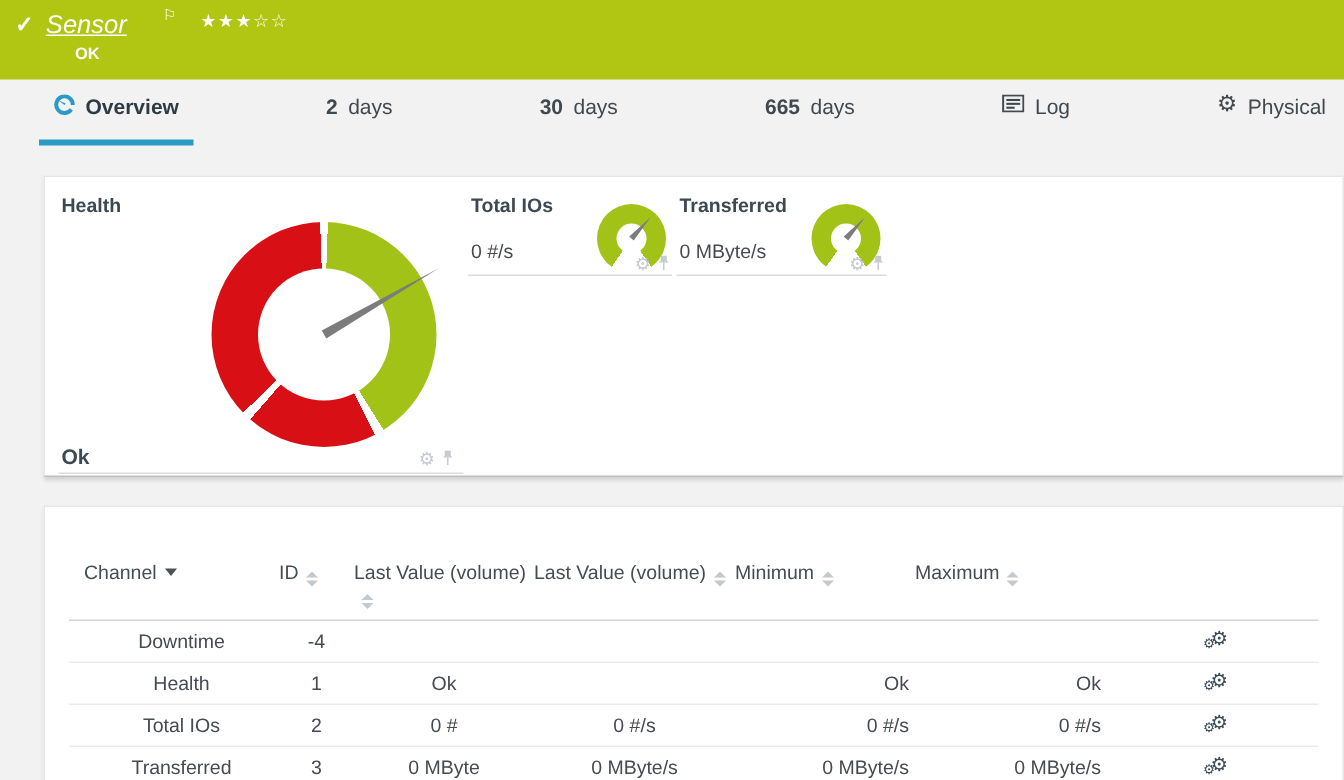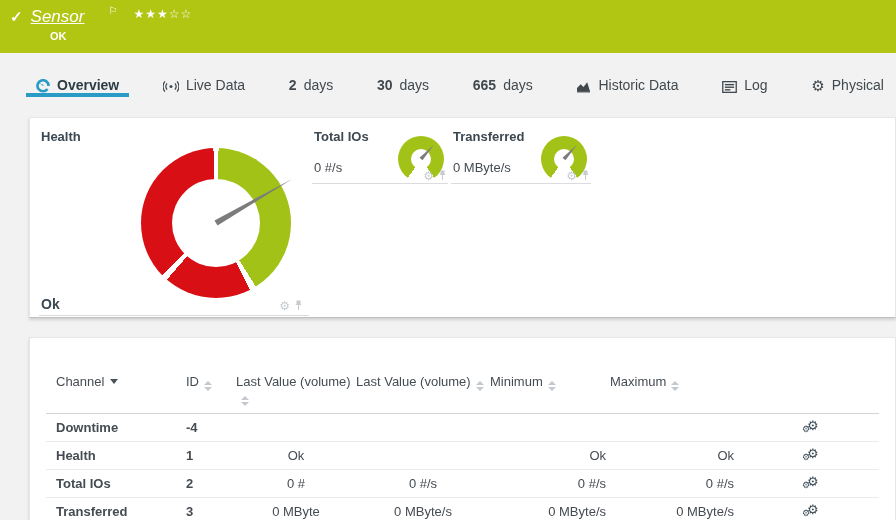--- a/index.html
+++ b/index.html
@@ -20,21 +20,21 @@
   .hdr-title{white-space:nowrap;}
   .hdr-flag{font-size:10px;position:relative;top:-6px;margin-left:2px;}
   .hdr-stars{font-size:12px;letter-spacing:1px;margin-left:16px;position:relative;top:-3px;}
   .hdr-status{font-size:11px;font-weight:bold;margin:3px 0 0 50px;}
   
   .tabbar{
     height:57px;background:#f2f2f2;display:flex;align-items:flex-end;
     padding:0 2px 0 26px;justify-content:space-between;
   }
   .tab{
-    display:flex;align-items:flex-end;gap:7px;cursor:pointer;
+    display:flex;align-items:flex-start;gap:7px;cursor:pointer;
     font-size:14px;color:#41494f;height:30px;margin-bottom:13px;
     border-bottom:4px solid transparent;padding:0 10px;white-space:nowrap;
   }
   .tab.active{border-bottom-color:#2a9ac6;color:#2d3b45;font-weight:bold;}
   .tab .tnum{font-weight:bold;}
   .ticon{display:inline-flex;align-items:center;}
   .ticon svg{display:block;}
   .gear-glyph{font-size:15px;line-height:14px;color:#41494f;}
   
   .panel{
@@ -102,21 +102,21 @@
     font-weight:normal;color:#454d54;text-align:left;vertical-align:top;
     padding:0 0 7px 0;border-bottom:1px solid #d4d4d4;
   }
   .chan-table td{height:27px;padding:0;border-bottom:1px solid #ebebeb;}
   .col-channel{width:140px;}
   .col-id{width:50px;}
   .col-vol{width:120px;}
   .col-speed{width:134px;}
   .col-min{width:120px;}
   .col-max{width:128px;}
-  .cell-left{text-align:left;font-weight:bold;}
+  .cell-left{text-align:center;}
   .cell-center{text-align:center;}
   .cell-right{text-align:right;padding-right:4px !important;margin-top:20px;}
   .chan-table .pad-left{padding-left:10px;}
   .sort{display:inline-flex;flex-direction:column;gap:2px;margin-left:5px;vertical-align:1px;}
   .sort i{display:block;width:0;height:0;border-left:4px solid transparent;border-right:4px solid transparent;}
   .sort .up{border-bottom:4px solid #c3c9cf;}
   .sort .down{border-top:4px solid #c3c9cf;}
   .sort-active{display:inline-block;width:0;height:0;margin-left:6px;vertical-align:2px;
     border-left:4px solid transparent;border-right:4px solid transparent;border-top:5px solid #4a5258;}
   .cogs{color:#3e4e59;white-space:nowrap;display:inline-flex;align-items:flex-end;cursor:pointer;}
@@ -143,53 +143,30 @@
       <svg width="14" height="14" viewBox="0 0 16 16">
           <g fill="none" stroke="#2a9ac6" stroke-width="3">
             <path d="M13.2 11.3 A6.3 6.3 0 1 1 14.3 8"></path>
           </g>
           <path d="M8 8 L3.6 4.6 L8.9 6.9 Z" fill="#2a9ac6"></path>
         </svg>
     </span>
     <span class="tlabel">Overview</span>
   </div>
   <div class="tab">
-    <span class="ticon">
-      <svg width="16" height="13" viewBox="0 0 18 14">
-          <g fill="none" stroke="#41494f" stroke-width="1.4">
-            <path d="M4.6 3.5 A5.5 5.5 0 0 0 4.6 10.5"></path>
-            <path d="M2.2 1.2 A9 9 0 0 0 2.2 12.8"></path>
-            <path d="M13.4 3.5 A5.5 5.5 0 0 1 13.4 10.5"></path>
-            <path d="M15.8 1.2 A9 9 0 0 1 15.8 12.8"></path>
-          </g>
-          <circle cx="9" cy="7" r="1.7" fill="#41494f"></circle>
-        </svg>
-    </span>
-    <span class="tlabel">Live Data</span>
-  </div>
-  <div class="tab">
     <span class="tnum">2</span>
     <span class="tlabel">days</span>
   </div>
   <div class="tab">
     <span class="tnum">30</span>
     <span class="tlabel">days</span>
   </div>
   <div class="tab">
     <span class="tnum">665</span>
     <span class="tlabel">days</span>
-  </div>
-  <div class="tab">
-    <span class="ticon">
-      <svg width="15" height="13" viewBox="0 0 16 14">
-          <path d="M1 12 L1 8.5 L5 4.5 L8 7.5 L12 2.5 L15 12 Z" fill="#41494f"></path>
-          <rect x="1" y="12" width="14" height="1.4" fill="#41494f"></rect>
-        </svg>
-    </span>
-    <span class="tlabel">Historic Data</span>
   </div>
   <div class="tab">
     <span class="ticon">
       <svg width="15" height="12" viewBox="0 0 16 13">
           <rect x="0.7" y="0.7" width="14.6" height="11.6" fill="none" stroke="#41494f" stroke-width="1.4"></rect>
           <rect x="3" y="3.2" width="10" height="1.5" fill="#41494f"></rect>
           <rect x="3" y="6" width="10" height="1.5" fill="#41494f"></rect>
           <rect x="3" y="8.8" width="6" height="1.5" fill="#41494f"></rect>
         </svg>
     </span>

